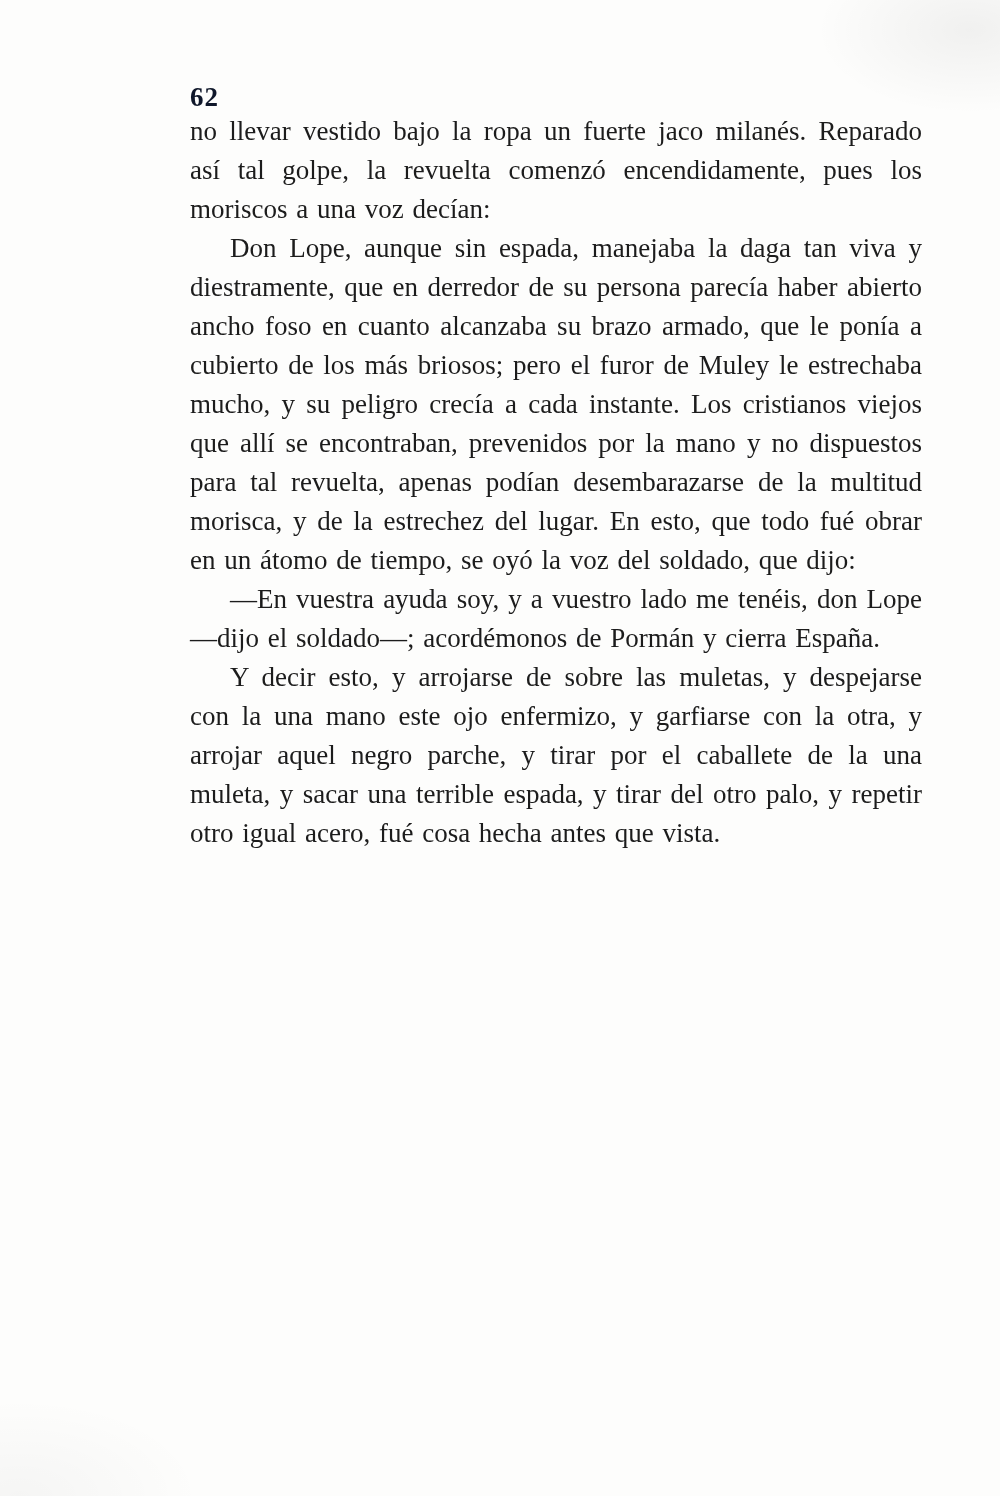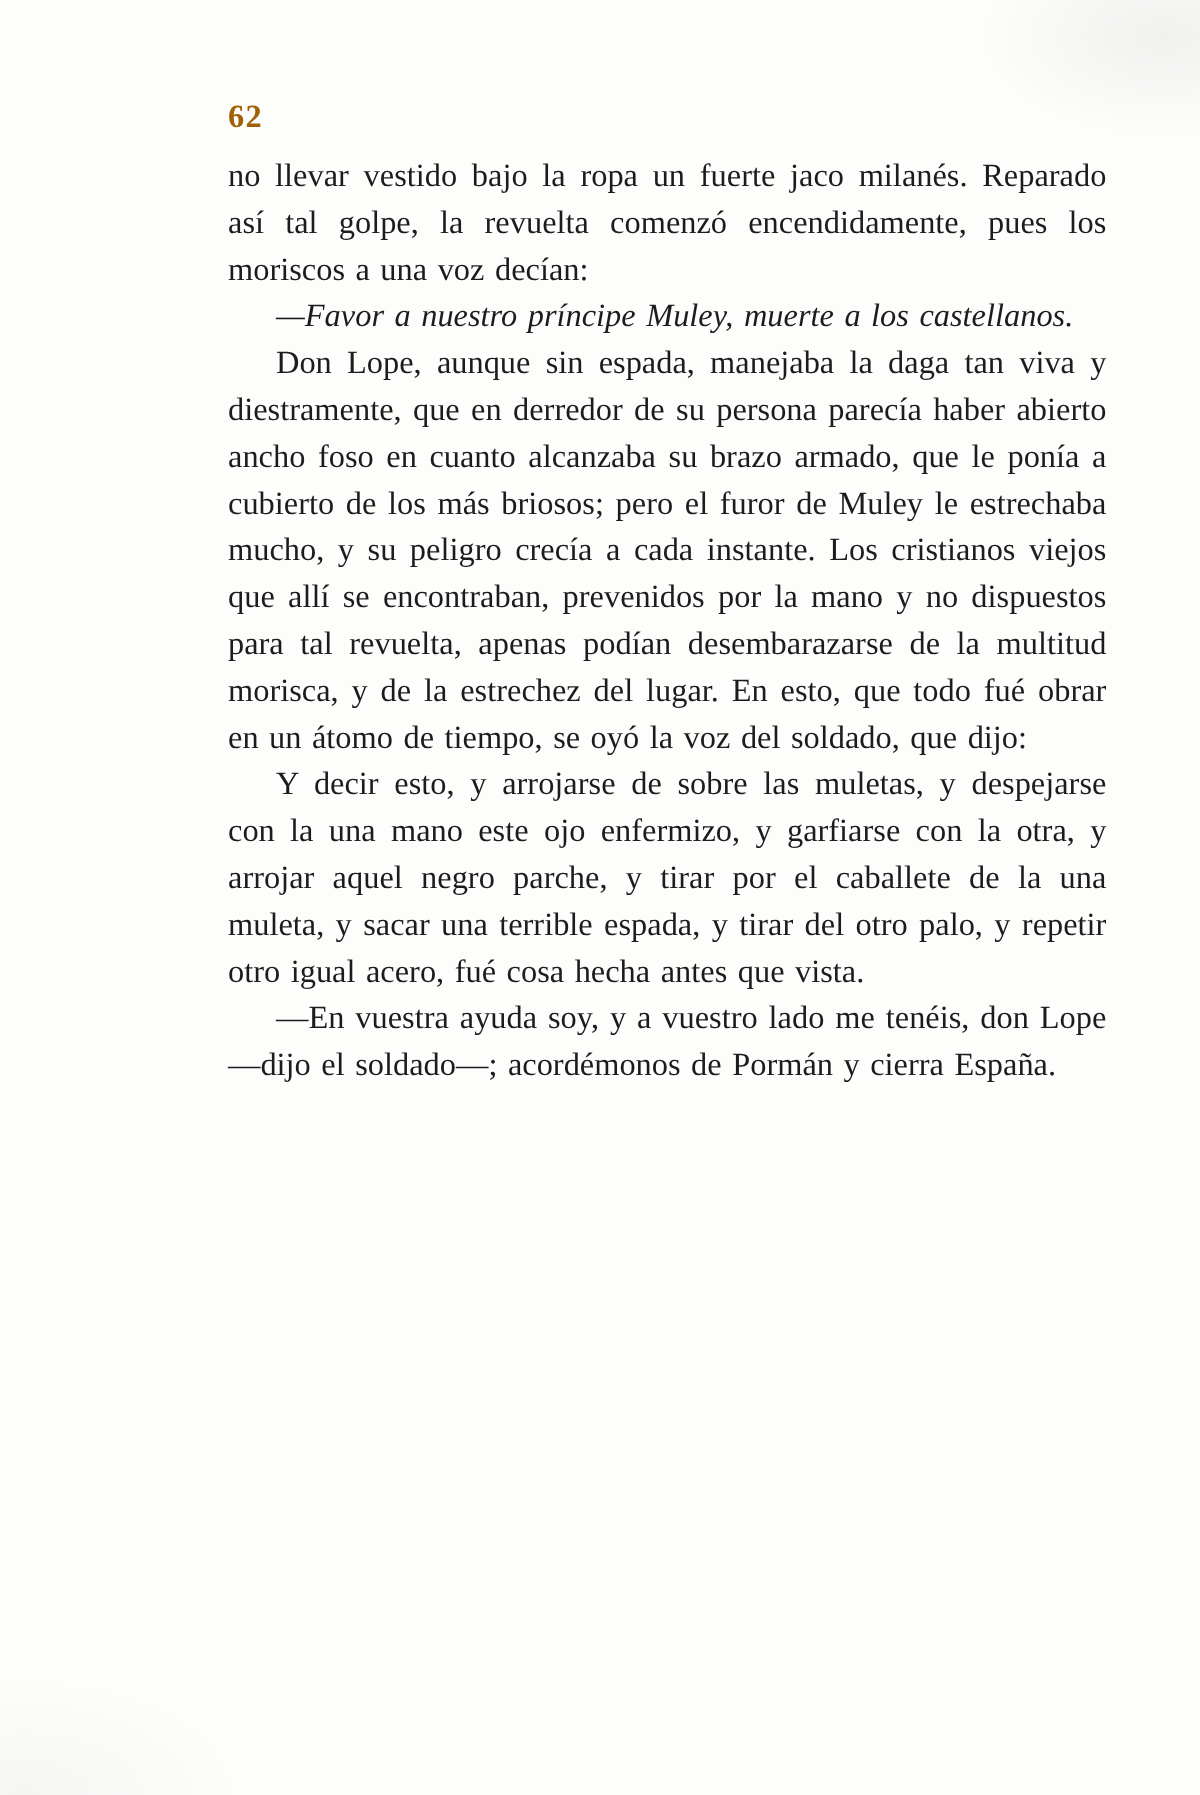--- a/index.html
+++ b/index.html
@@ -28,26 +28,26 @@
       radial-gradient(220px 120px at 97% 2%, rgba(0,0,0,0.05), rgba(0,0,0,0) 70%),
       radial-gradient(260px 140px at 2% 100%, rgba(0,0,0,0.03), rgba(0,0,0,0) 70%);
   }
   .page-number {
     position: absolute;
     left: 190px;
     top: 82px;
     font-size: 27px;
     font-weight: bold;
     letter-spacing: 1px;
-    color: #a16207;
+    color: #0f172a;
   }
   .text-block {
     position: absolute;
     left: 190px;
-    top: 127px;
+    top: 112px;
     width: 732px;
   }
   .text-block p {
     margin: 0;
     font-size: 27px;
     line-height: 39px;
     text-align: justify;
     word-spacing: 2px;
     color: #1c1c1c;
   }
@@ -58,18 +58,17 @@
     font-style: italic;
   }
 </style>
 </head>
 <body>
 
 <div class="page">
   <div class="page-number">62</div>
   <div class="text-block">
       <p class="">no llevar vestido bajo la ropa un fuerte jaco milanés. Reparado así tal golpe, la revuelta comenzó encendidamente, pues los moriscos a una voz decían:</p>
-      <p class="indent italic">—Favor a nuestro príncipe Muley, muerte a los castellanos.</p>
       <p class="indent ">Don Lope, aunque sin espada, manejaba la daga tan viva y diestramente, que en derredor de su persona parecía haber abierto ancho foso en cuanto alcanzaba su brazo armado, que le ponía a cubierto de los más briosos; pero el furor de Muley le estrechaba mucho, y su peligro crecía a cada instante. Los cristianos viejos que allí se encontraban, prevenidos por la mano y no dispuestos para tal revuelta, apenas podían desembarazarse de la multitud morisca, y de la estrechez del lugar. En esto, que todo fué obrar en un átomo de tiempo, se oyó la voz del soldado, que dijo:</p>
+      <p class="indent ">—En vuestra ayuda soy, y a vuestro lado me tenéis, don Lope—dijo el soldado—; acordémonos de Pormán y cierra España.</p>
       <p class="indent ">Y decir esto, y arrojarse de sobre las muletas, y despejarse con la una mano este ojo enfermizo, y garfiarse con la otra, y arrojar aquel negro parche, y tirar por el caballete de la una muleta, y sacar una terrible espada, y tirar del otro palo, y repetir otro igual acero, fué cosa hecha antes que vista.</p>
-      <p class="indent ">—En vuestra ayuda soy, y a vuestro lado me tenéis, don Lope—dijo el soldado—; acordémonos de Pormán y cierra España.</p>
     </div>
 </div>
 
 </body></html>

